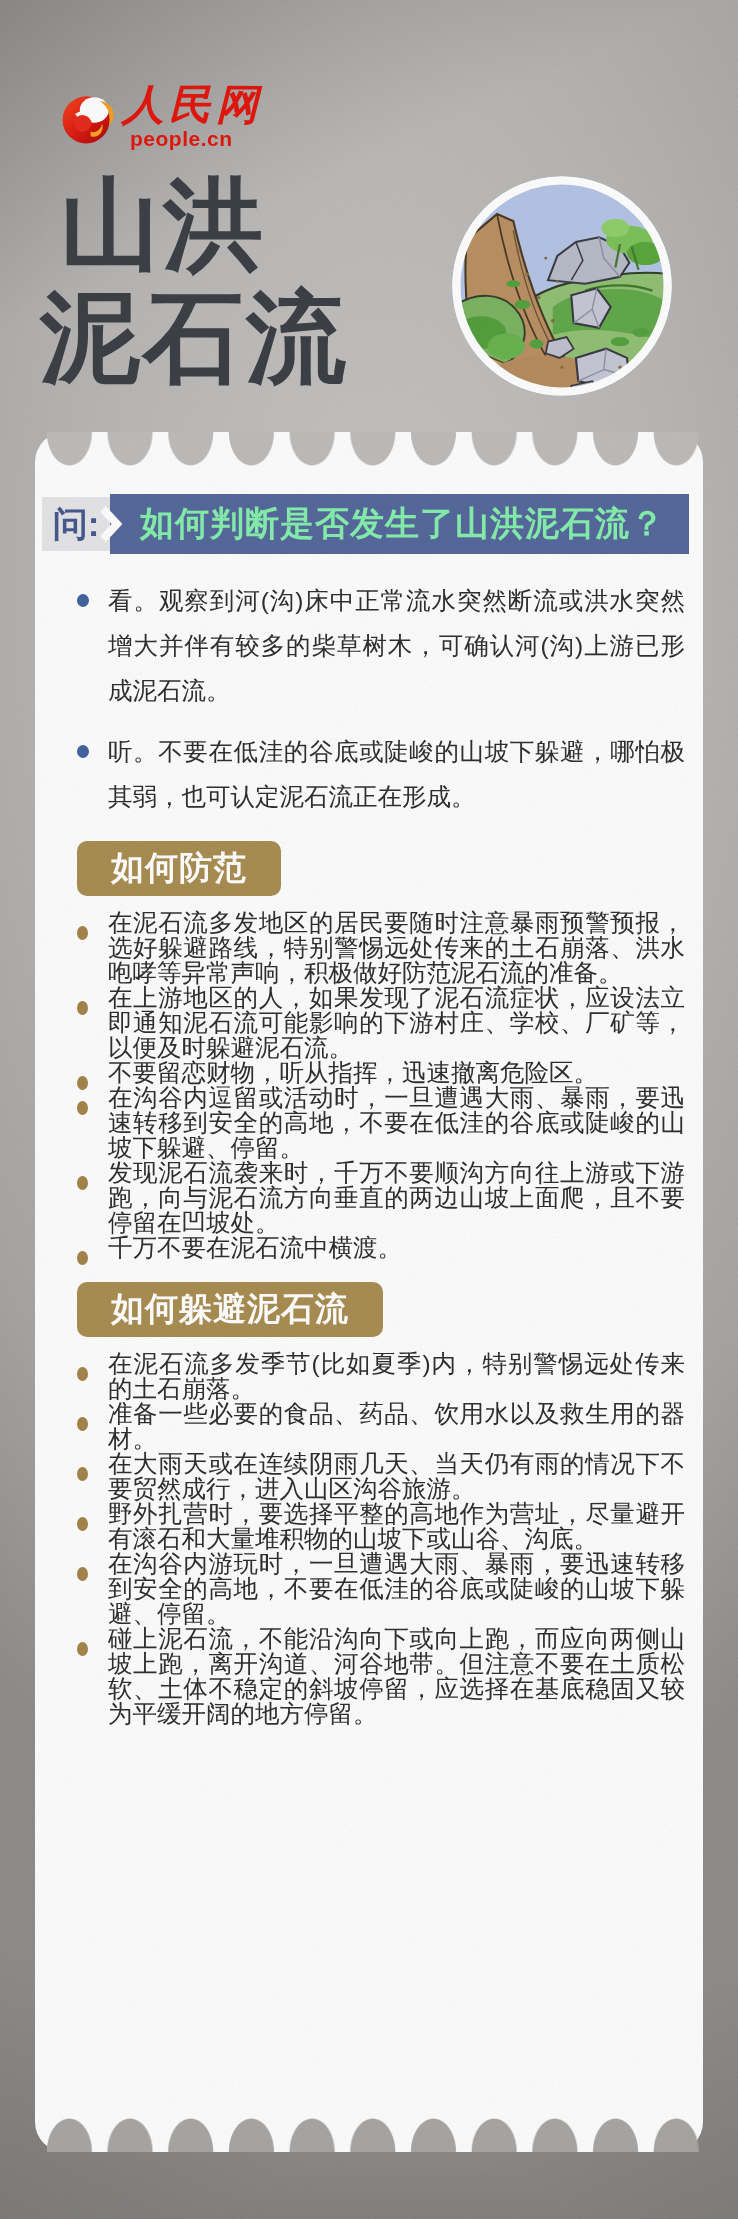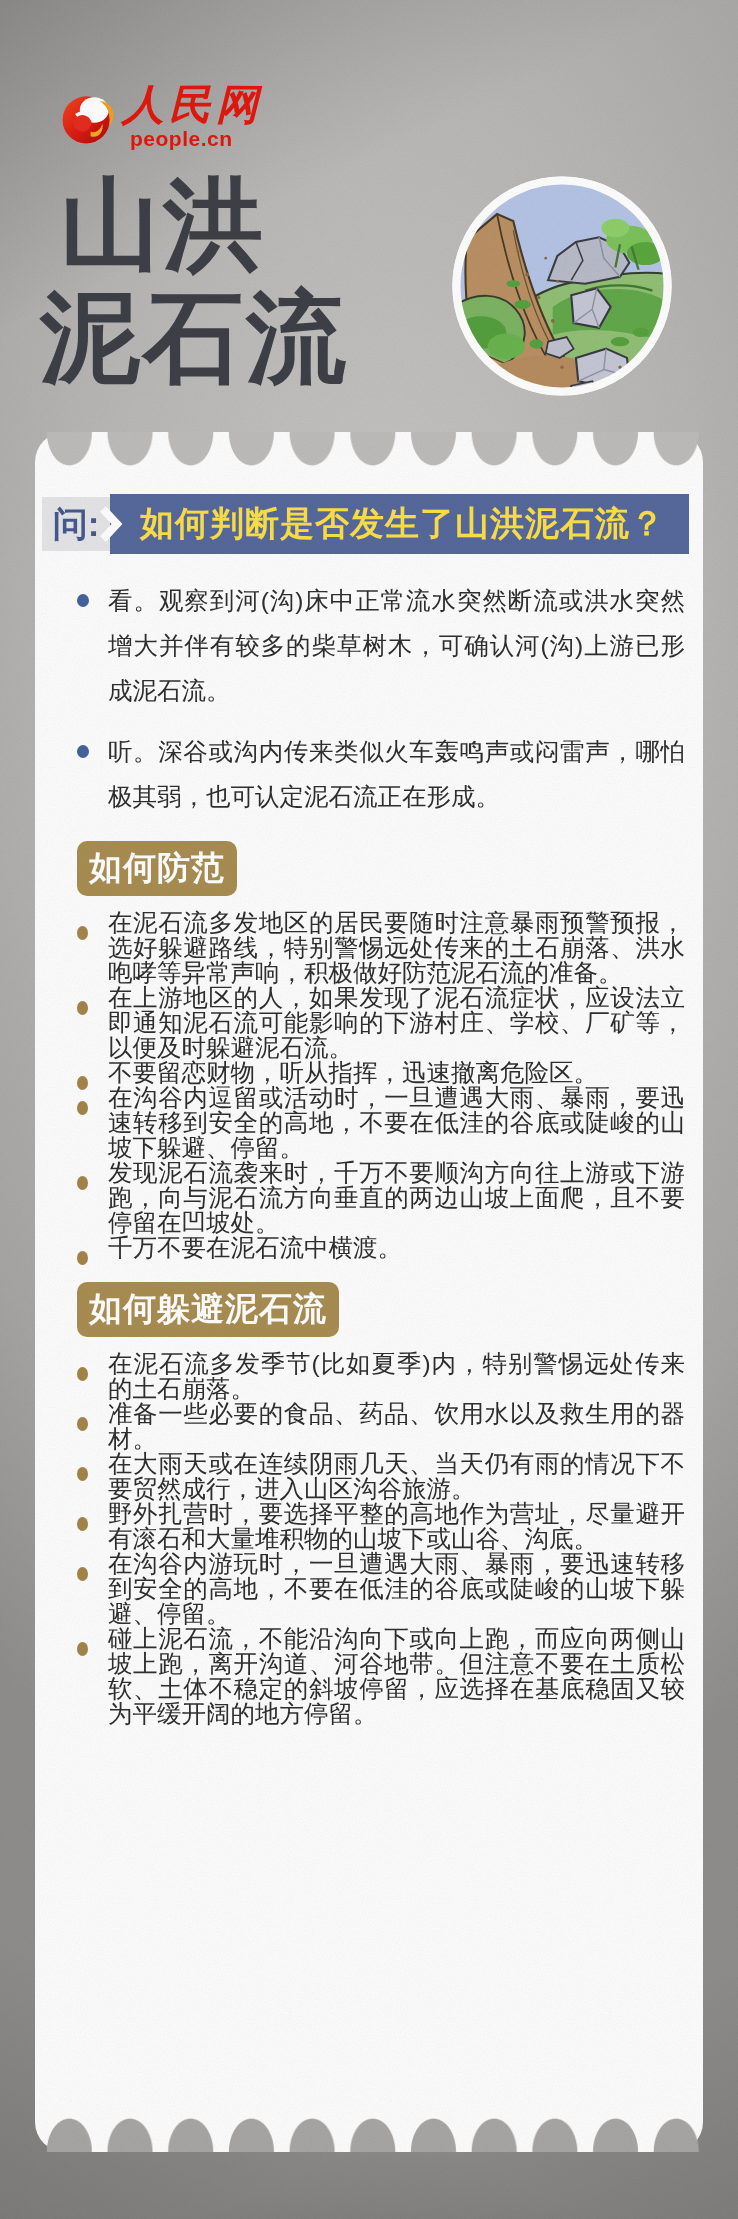--- a/index.html
+++ b/index.html
@@ -28,31 +28,31 @@
   .illus{position:absolute;left:446px;top:170px;width:232px;height:232px;}
   
   .card{position:absolute;left:35px;top:432px;width:668px;height:1720px;background:#fefefe;border-radius:30px;}
   .scallop{position:absolute;left:0;right:0;height:34px;background-repeat:repeat-x;background-size:60.7px 34px;background-position:4px 0;}
   .scallop.top{top:0;background-image:radial-gradient(23px 34px at 50% 0px,#bfbdbb 96%,rgba(191,189,187,0) 100%);}
   .scallop.bottom{bottom:0;background-image:radial-gradient(23px 34px at 50% 34px,#a9a7a5 96%,rgba(169,167,165,0) 100%);}
   .card-body{position:relative;height:100%;box-sizing:border-box;padding:62px 14px 0 7px;}
   
   .qbar{display:flex;align-items:stretch;height:60px;margin-bottom:24px;}
   .qlabel{width:68px;margin:3px 0;background:#e6e6e8;color:#47598e;font-weight:900;font-size:35px;display:flex;align-items:center;justify-content:center;flex:none;}
-  .qmain{flex:1;background:#56699c;color:#fde047;position:relative;display:flex;align-items:center;padding-left:30px;font-size:34px;font-weight:800;letter-spacing:1px;white-space:nowrap;}
+  .qmain{flex:1;background:#56699c;color:#86efac;position:relative;display:flex;align-items:center;padding-left:30px;font-size:34px;font-weight:800;letter-spacing:1px;white-space:nowrap;}
   .chev{position:absolute;left:-12px;top:10px;width:24px;height:40px;}
   
   .b{position:relative;padding-left:33px;margin:0 4px 0 33px;font-size:24.5px;line-height:25px;color:#2f2f2f;text-align:justify;}
   .s1 .b{line-height:45px;margin-bottom:16px;}
   .s1 .b:last-child{margin-bottom:0;}
   .dot{position:absolute;left:2px;top:16px;width:12px;height:13px;border-radius:50%;}
   .dot.blue{background:#44639e;}
   .dot.gold{background:#a5854b;width:11px;height:14px;}
   
-  .badge{display:inline-block;margin:22px 0 14px 35px;background:#a98e52;color:#fff;font-size:33px;font-weight:800;line-height:1;padding:10px 12px 12px;border-radius:10px;letter-spacing:1px;}
+  .badge{display:inline-block;margin:22px 0 14px 35px;background:#a98e52;color:#fff;font-size:33px;font-weight:800;line-height:1;padding:10px 34px 12px;border-radius:10px;letter-spacing:1px;}
 </style>
 </head>
 <body>
 
 <div class="page">
 
   <header class="logo">
     <svg class="logo-icon" viewBox="0 0 64 64" xmlns="http://www.w3.org/2000/svg">
       <defs>
         <linearGradient id="lr" x1="0" y1="0" x2="1" y2="1">
@@ -159,21 +159,21 @@
       </div>
 
       
       <div class="blist s1">
         <div class="b">
           <span class="dot blue"></span>
           <span>看。观察到河(沟)床中正常流水突然断流或洪水突然增大并伴有较多的柴草树木，可确认河(沟)上游已形成泥石流。</span>
         </div>
         <div class="b">
           <span class="dot blue"></span>
-          <span>听。深谷或沟内传来类似火车轰鸣声或闷雷声，哪怕极其弱，也可认定泥石流正在形成。</span>
+          <span>听。不要在低洼的谷底或陡峻的山坡下躲避，哪怕极其弱，也可认定泥石流正在形成。</span>
         </div>
       </div>
 
       
       <div class="badge">如何防范</div>
       <div class="blist s2">
         <div class="b">
           <span class="dot gold"></span>
           <span>在泥石流多发地区的居民要随时注意暴雨预警预报，选好躲避路线，特别警惕远处传来的土石崩落、洪水咆哮等异常声响，积极做好防范泥石流的准备。</span>
         </div>

